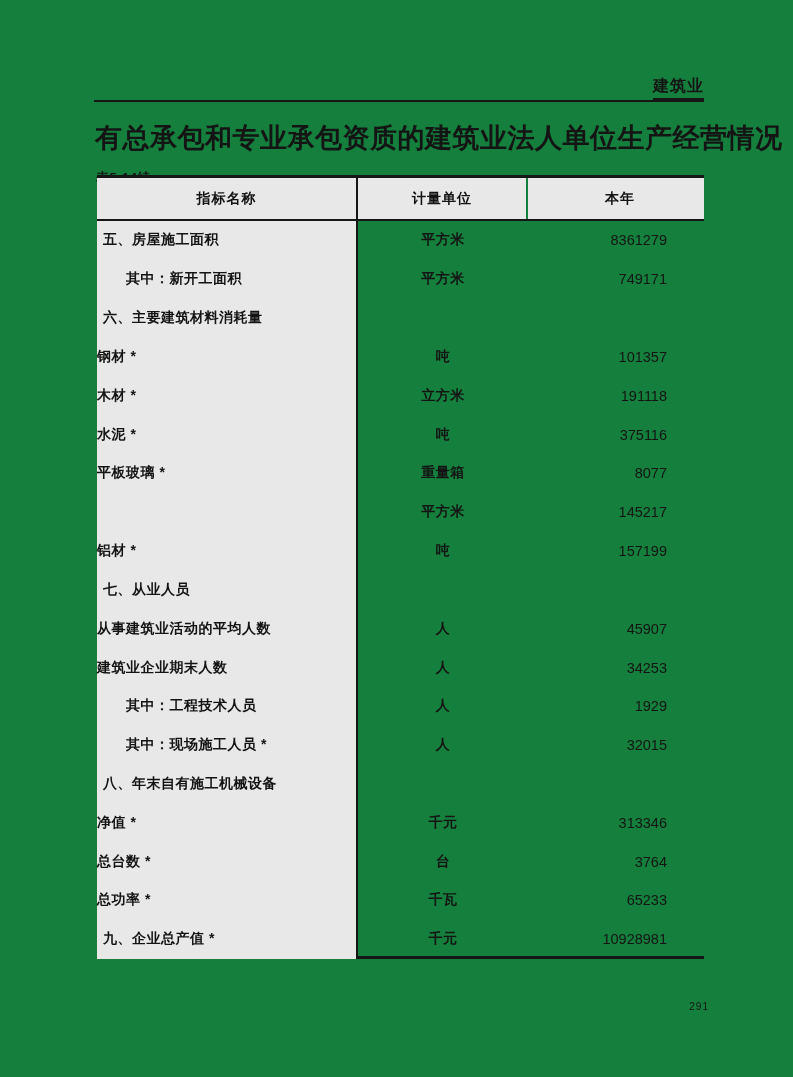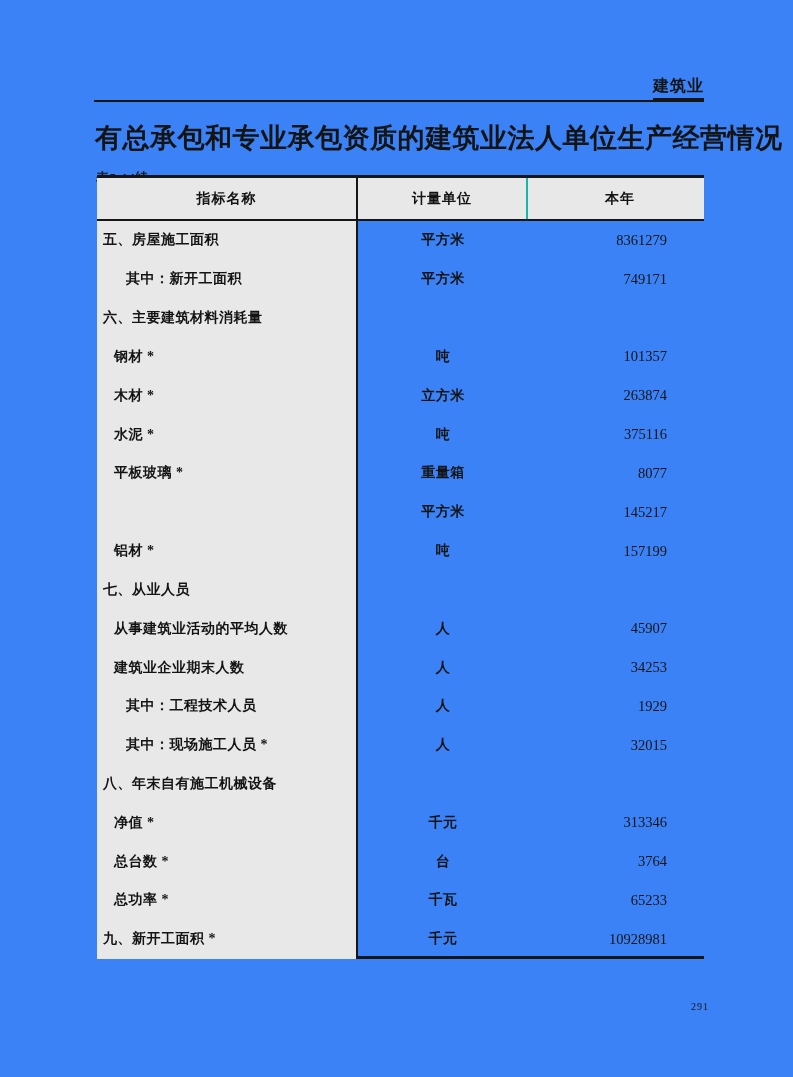--- a/index.html
+++ b/index.html
@@ -1,22 +1,22 @@
 <!DOCTYPE html>
 <html><head>
 <meta charset="utf-8">
 <style>
   * { margin: 0; padding: 0; box-sizing: border-box; }
   html, body { background: #ffffff; }
   .page {
     position: relative;
     width: 793px;
     height: 1077px;
-    background: #3b82f6;
-    font-family: Liberation Serif, serif;
+    background: #15803d;
+    font-family: Liberation Sans, sans-serif;
     color: #141414;
     overflow: hidden;
   }
   .running-head {
     position: absolute;
     top: 76px;
     right: 89px;
     font-size: 16px;
     font-weight: 700;
     letter-spacing: 1px;
@@ -66,21 +66,21 @@
   .th {
     background: #e8e8e8;
     display: flex;
     align-items: center;
     justify-content: center;
     font-size: 14px;
     font-weight: 700;
     letter-spacing: 1px;
   }
   .th1 { width: 261px; border-right: 2px solid #161616; }
-  .th2 { width: 170px; border-right: 2px solid #14b8a6; }
+  .th2 { width: 170px; border-right: 2px solid #15803d; }
   .th3 { width: 176px; padding-left: 8px; }
   .tbody {
     height: 738px;
     border-bottom: 3px solid #161616;
     display: flex;
     flex-direction: column;
   }
   .trow {
     display: flex;
     height: 38.84px;
@@ -93,21 +93,21 @@
   }
   .td-indicator {
     width: 261px;
     background: #e8e8e8;
     border-right: 2px solid #161616;
     font-weight: 700;
     letter-spacing: 0.5px;
     justify-content: flex-start;
   }
   .indent-0 { padding-left: 6px; }
-  .indent-1 { padding-left: 17px; }
+  .indent-1 { }
   .indent-2 { padding-left: 29px; }
   .td-unit {
     width: 170px;
     justify-content: center;
     font-weight: 700;
     letter-spacing: 0.5px;
   }
   .td-value {
     width: 176px;
     justify-content: flex-end;
@@ -160,21 +160,21 @@
           <div class="td td-value"></div>
         </div>
         <div class="trow">
           <div class="td td-indicator indent-1">钢材 *</div>
           <div class="td td-unit">吨</div>
           <div class="td td-value">101357</div>
         </div>
         <div class="trow">
           <div class="td td-indicator indent-1">木材 *</div>
           <div class="td td-unit">立方米</div>
-          <div class="td td-value">263874</div>
+          <div class="td td-value">191118</div>
         </div>
         <div class="trow">
           <div class="td td-indicator indent-1">水泥 *</div>
           <div class="td td-unit">吨</div>
           <div class="td td-value">375116</div>
         </div>
         <div class="trow">
           <div class="td td-indicator indent-1">平板玻璃 *</div>
           <div class="td td-unit">重量箱</div>
           <div class="td td-value">8077</div>
@@ -228,21 +228,21 @@
           <div class="td td-indicator indent-1">总台数 *</div>
           <div class="td td-unit">台</div>
           <div class="td td-value">3764</div>
         </div>
         <div class="trow">
           <div class="td td-indicator indent-1">总功率 *</div>
           <div class="td td-unit">千瓦</div>
           <div class="td td-value">65233</div>
         </div>
         <div class="trow">
-          <div class="td td-indicator indent-0">九、新开工面积 *</div>
+          <div class="td td-indicator indent-0">九、企业总产值 *</div>
           <div class="td td-unit">千元</div>
           <div class="td td-value">10928981</div>
         </div>
       </div>
   </div>
 
   <div class="page-number">291</div>
 
 </div>
 

